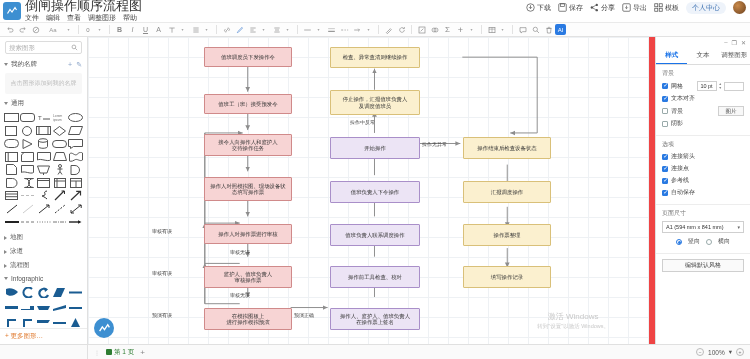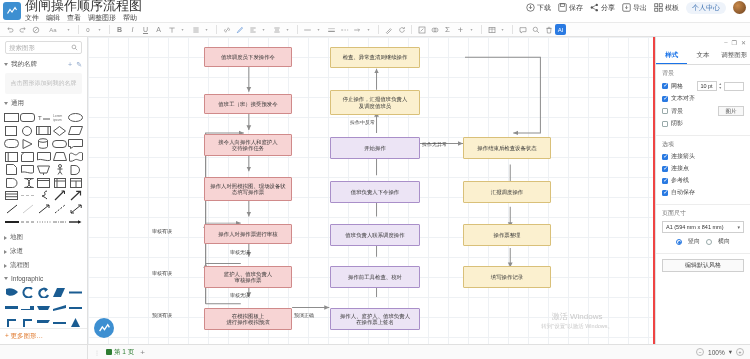--- a/index.html
+++ b/index.html
@@ -74,21 +74,21 @@
   .sh svg { display: block; }
   .info-grid { display: grid; grid-template-columns: repeat(5, 1fr); gap: 3px 1px;
                padding: 2px 4px 4px 4px; }
   .ish { height: 12px; display: flex; align-items: center; justify-content: center; }
   .left-scroll { overflow: hidden; flex: 1; min-height: 0; }
   .more-shapes { font-size: 6.5px; color: #e07b30; padding: 3px 5px; border-top: 1px solid #ececec;
                  background:#fff; }
 
   
   .canvaswrap { flex: 1; position: relative; background: #fff; overflow: hidden;
-                border-right: 2px solid #ef4444; }
+                border-right: 6px solid #ef4444; }
   .grid { position: absolute; inset: 0;
     background-image:
       linear-gradient(to right, #eef1f4 1px, transparent 1px),
       linear-gradient(to bottom, #eef1f4 1px, transparent 1px);
     background-size: 20px 20px; }
   .node { position: absolute; border: 1px solid #999; display: flex; align-items: center;
           justify-content: center; text-align: center; font-size: 5.4px; line-height: 6.5px;
           color: #333; padding: 1px 2px; border-radius: 1px; }
   .node.pink { background: #f7d4d4; border-color: #d08a8a; }
   .node.yellow { background: #fbf0cf; border-color: #d9c079; }

